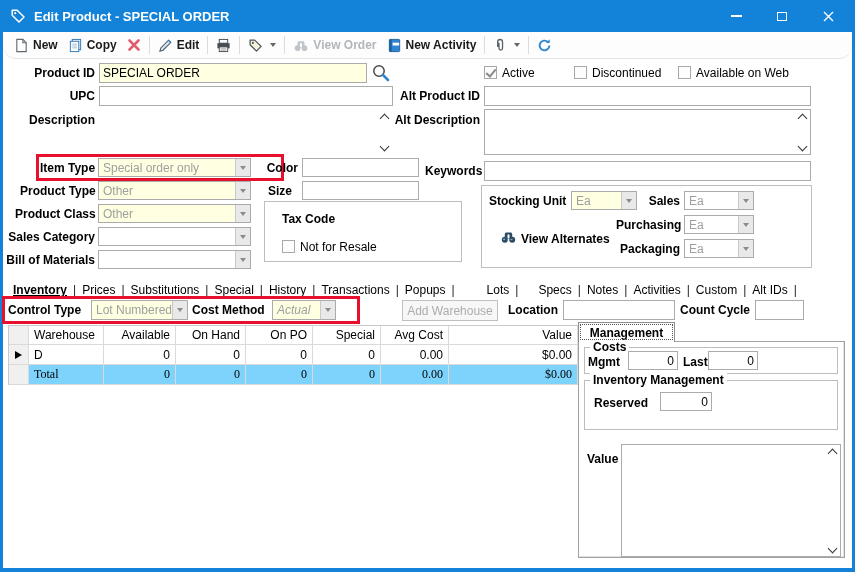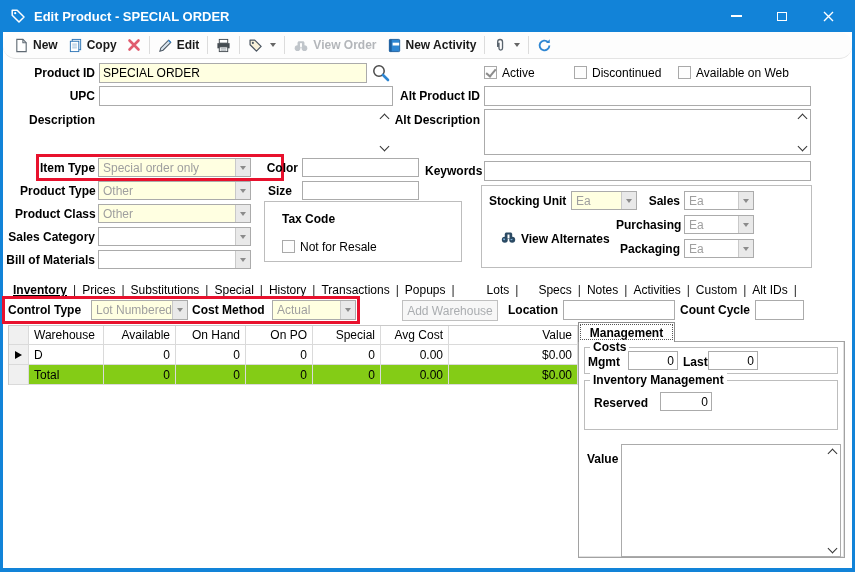--- a/index.html
+++ b/index.html
@@ -55,21 +55,21 @@
   
   .pushbtn { position:absolute; border:1px solid #c0c0c0; background:#f7f7f7; color:#aaadb0; font-size:12px; display:flex; align-items:center; justify-content:center; }
 
   
   .grid { position:absolute; left:8px; top:325px; display:grid; grid-template-columns:20px 75px 72px 70px 67px 68px 68px 129px; font-size:12px; border-top:1px solid #c9c9c9; border-left:1px solid #c9c9c9; background:#fff; }
   .gc { border-right:1px solid #dadada; border-bottom:1px solid #dadada; padding:0 5px; display:flex; align-items:center; background:#fff; overflow:hidden; }
   .gh { height:19px; }
   .gd { height:20px; }
   .num { justify-content:flex-end; }
   .sel { background:#f0f0f0; padding:0; justify-content:center; }
-  .totrow { background:#84cc16; }
+  .totrow { background:#7dd3fc;font-family:Liberation Serif, serif; }
   .rowarrow { width:0; height:0; border-top:4.5px solid transparent; border-bottom:4.5px solid transparent; border-left:7px solid #000; }
 
   
   .mtab { position:absolute; left:578px; top:322px; width:97px; height:20px; background:#fff; border:1px solid #8e8e8e; border-bottom:none; display:flex; align-items:center; justify-content:center; font-size:12px; font-weight:bold; outline:1px dotted #555; outline-offset:-3px; z-index:3; }
   .mpanel { position:absolute; left:578px; top:341px; width:267px; height:217px; background:#fff; border:1px solid #a2a2a2; box-shadow:inset -1px -1px 0 #e0e0e0; z-index:2; }
 
   svg { display:block; }
 </style>
 </head>
 <body>
@@ -337,21 +337,21 @@
 
   <div class="redbox" style="left:2px;top:296px;width:358px;height:28px;"></div>
   <span class="lbl left" style="left:8px;top:303px;">Control Type</span>
   <div class="combo yellow" style="left:91px;top:300px;width:97px;height:20px;">
     <span class="val">Lot Numbered</span>
     <span class="cbtn">
         <span class="caret"></span>
       </span>
   </div>
   <span class="lbl left" style="left:192px;top:303px;">Cost Method</span>
-  <div class="combo yellow" style="left:272px;top:300px;width:84px;height:20px;">
+  <div class="combo yellow" style="left:272px;top:300px;width:64px;height:20px;font-style:italic;">
     <span class="val">Actual</span>
     <span class="cbtn">
         <span class="caret"></span>
       </span>
   </div>
 
   <div class="pushbtn" style="left:402px;top:300px;width:96px;height:21px;">Add Warehouse</div>
   <span class="lbl" style="left:505px;top:303px;width:53px;">Location</span>
   <input class="fld" style="left: 563px; top: 300px; width: 112px; height: 20px;">
   <span class="lbl" style="left:680px;top:303px;width:70px;">Count Cycle</span>

